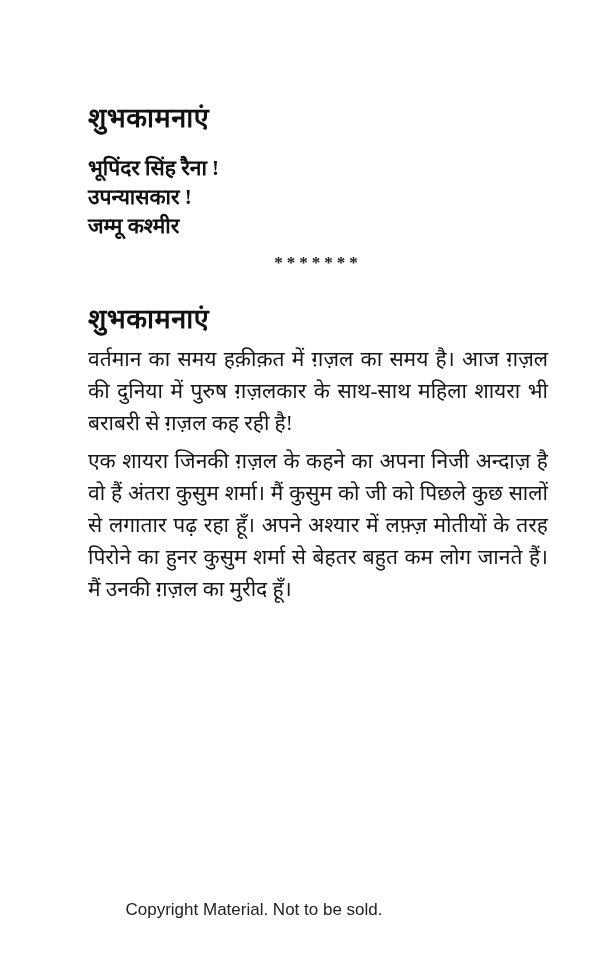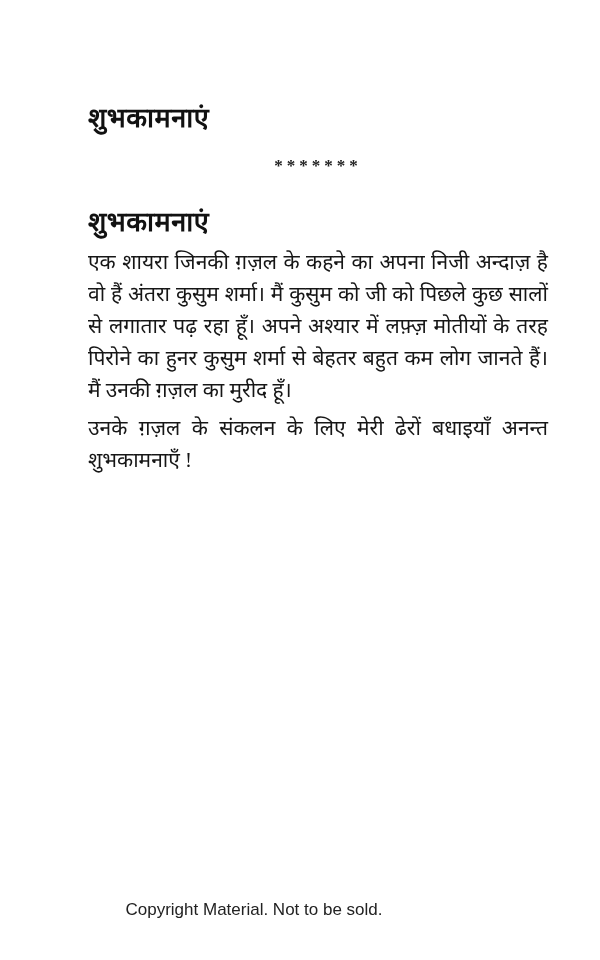--- a/index.html
+++ b/index.html
@@ -76,28 +76,33 @@
   }
 </style>
 </head>
 <body>
 
 <div class="page">
   <div class="content">
 
     <div>
       <h1 class="section-heading">शुभकामनाएं</h1>
+      <div class="sig-block">
+        <div class="sig-line">भूपिंदर सिंह रैना !</div>
+        <div class="sig-line">उपन्यासकार !</div>
+        <div class="sig-line">जम्मू कश्मीर</div>
+      </div>
     </div>
 
     <div class="separator">*******</div>
 
     <div>
       <h1 class="section-heading heading-2">शुभकामनाएं</h1>
+      <p class="body-para">वर्तमान का समय हक़ीक़त में ग़ज़ल का समय है। आज ग़ज़ल की दुनिया में पुरुष ग़ज़लकार के साथ-साथ महिला शायरा भी बराबरी से ग़ज़ल कह रही है!</p>
       <p class="body-para">एक शायरा जिनकी ग़ज़ल के कहने का अपना निजी अन्दाज़ है वो हैं अंतरा कुसुम शर्मा। मैं कुसुम को जी को पिछले कुछ सालों से लगातार पढ़ रहा हूँ। अपने अश्यार में लफ़्ज़ मोतीयों के तरह पिरोने का हुनर कुसुम शर्मा से बेहतर बहुत कम लोग जानते हैं। मैं उनकी ग़ज़ल का मुरीद हूँ।</p>
-      <p class="body-para">उनके ग़ज़ल के संकलन के लिए मेरी ढेरों बधाइयाँ अनन्त शुभकामनाएँ !</p>
       <div class="sig-block sig-block-2">
       </div>
     </div>
 
   </div>
 
   <div class="footer">Copyright Material. Not to be sold.</div>
 </div>
 
 </body></html>

